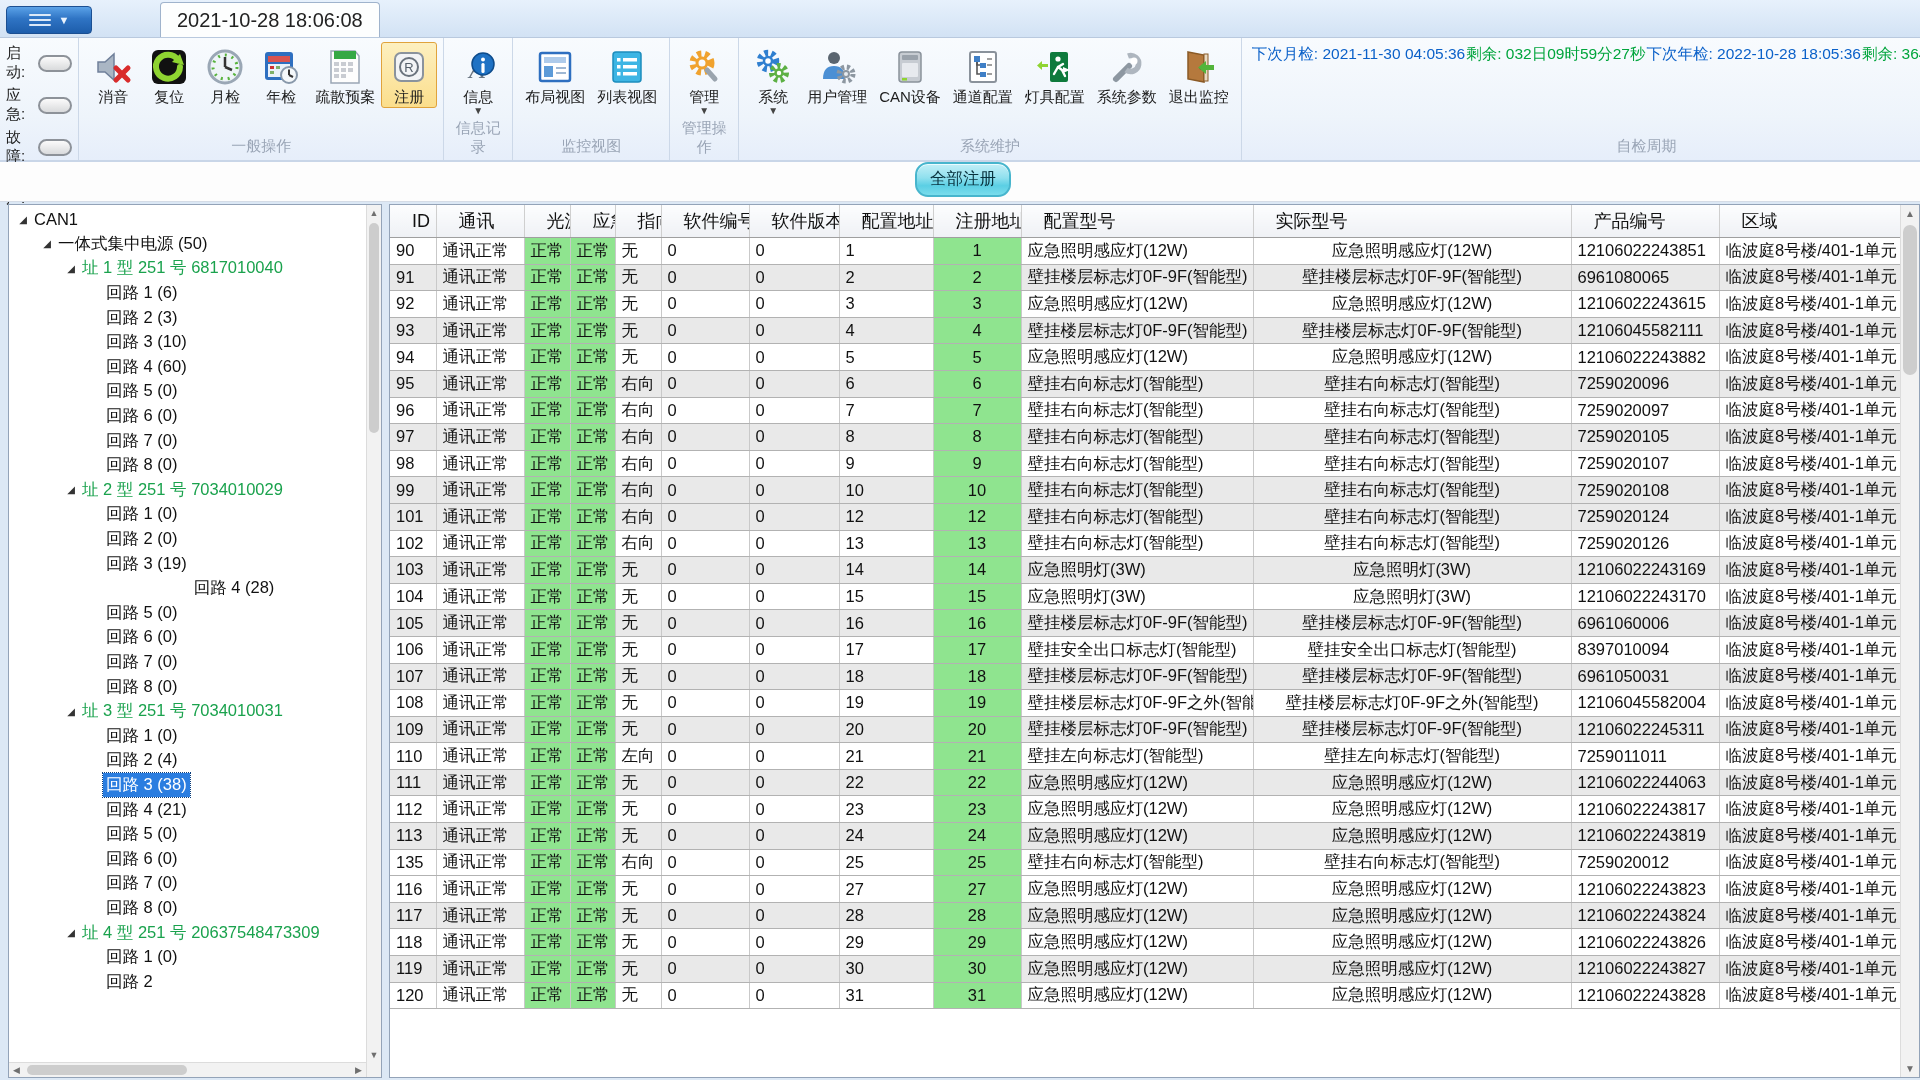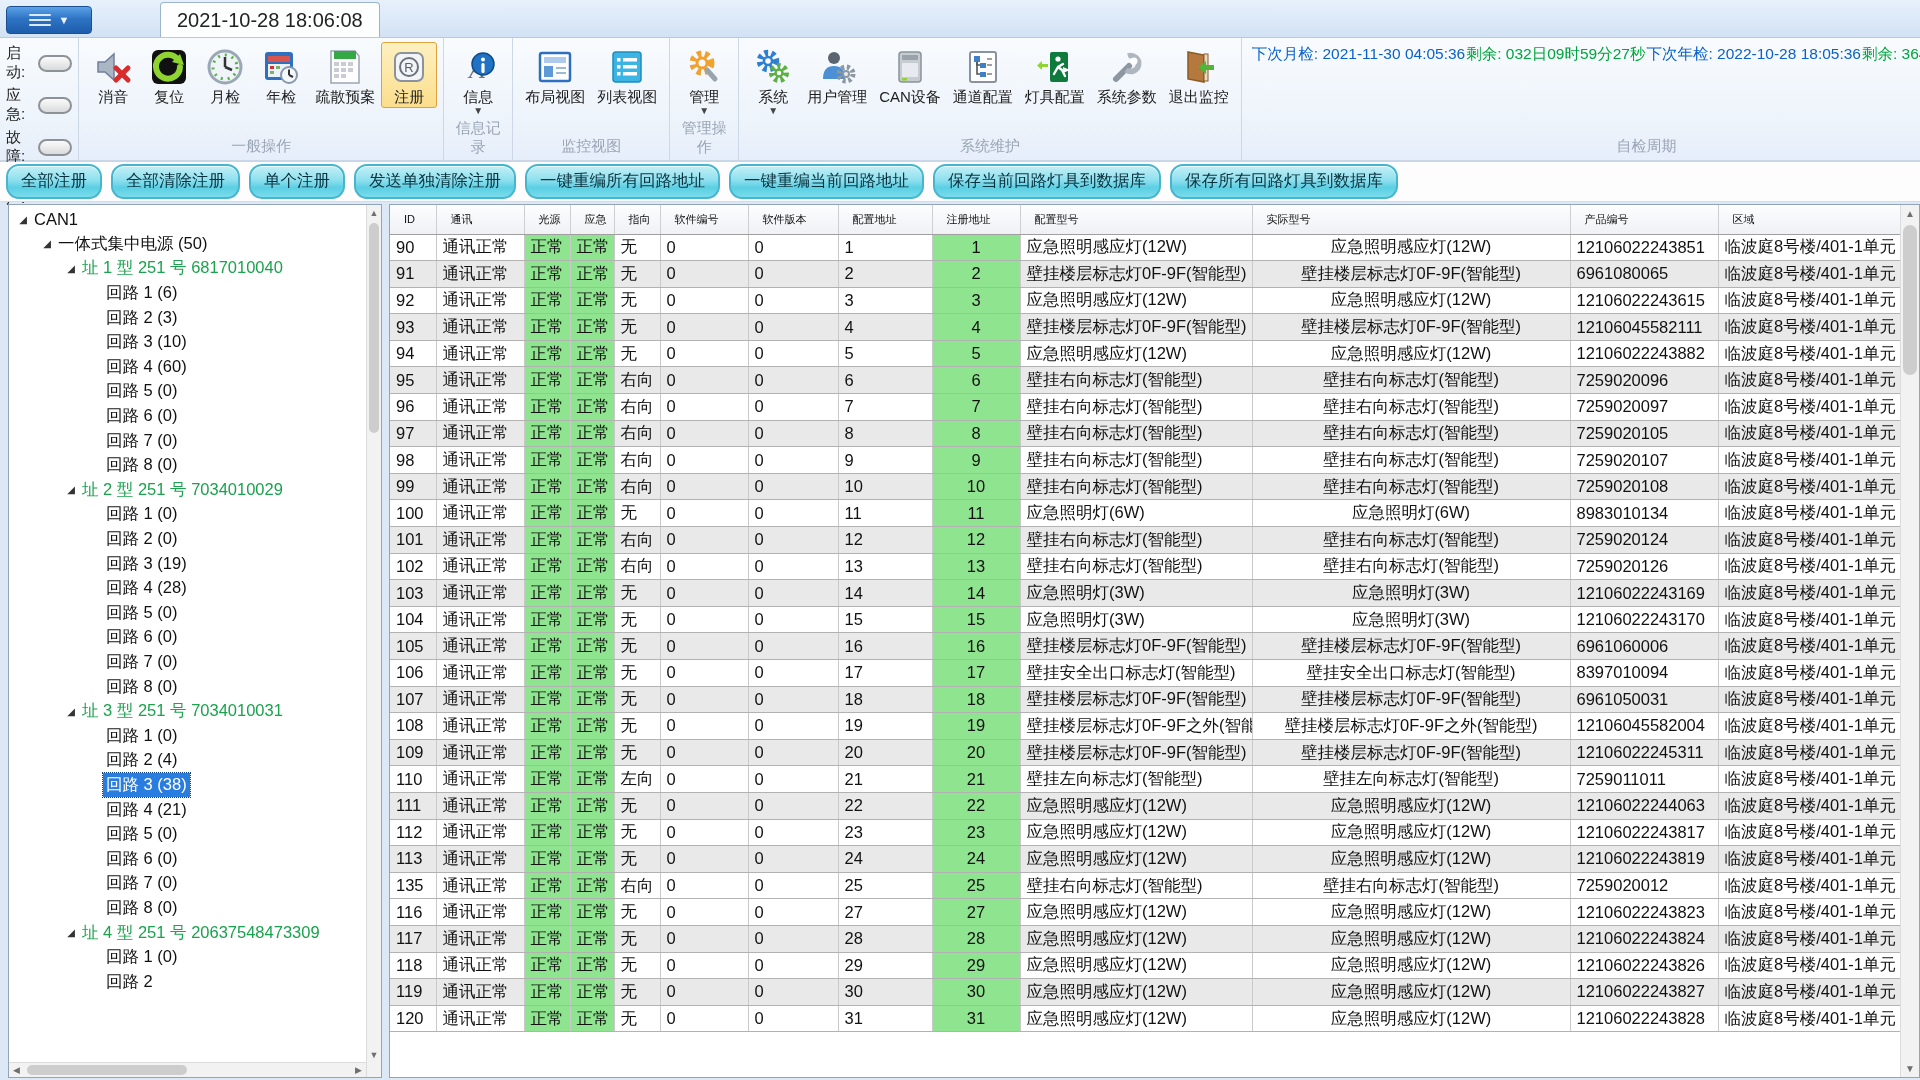--- a/index.html
+++ b/index.html
@@ -32,21 +32,21 @@
   .rbtn { min-width:56px; padding:3px 5px 1px; display:flex; flex-direction:column; align-items:center;
     border:1px solid transparent; border-radius:3px; cursor:default; }
   .rbtn .ric { width:40px; height:42px; display:flex; align-items:center; justify-content:center; }
   .rbtn .rlabel { font-size:15px; color:#1d1d1d; white-space:nowrap; line-height:18px; }
   .rbtn .dd { font-size:10px; color:#444; line-height:10px; }
   .rbtn.active { background:linear-gradient(#fdf0c0,#fbde8c); border-color:#e0a33c; }
   .selfcheck { display:flex; flex-direction:row; justify-content:flex-start; gap:1px; padding:2px 4px; }
   .selfcheck div { font-size:15.5px; line-height:20px; white-space:nowrap; }
 
   
-  .actionbar { height:40px; background:#fdfdfd; border-bottom:1px solid #d5dce6; display:flex; align-items:center; padding-left:6px; gap:9px; }
+  .actionbar { height:40px; background:#fdfdfd; border-bottom:1px solid #d5dce6; display:flex; align-items:center; padding-left:6px; gap:9px;flex-direction:column; }
   .action-btn { border:2px solid #47b5cd; border-radius:13px; padding:4px 13px 5px; font-size:16.5px; color:#09323e;
     background:linear-gradient(#c3eff7,#8fe0ee 45%,#5bcfe4 70%,#7adcEC);
     box-shadow:inset 0 1px 0 #eafcff; white-space:nowrap; cursor:default; }
 
   
   .main { flex:1; display:flex; gap:7px; padding:2px 0 2px 8px; min-height:0; }
   .tree-panel { width:374px; background:#fff; border:1px solid #93a3b8; position:relative; overflow:hidden; }
   .tree-scroll { position:absolute; inset:2px 16px 16px 2px; overflow:hidden; }
   .tree-item { display:flex; align-items:center; height:24.6px; font-size:16.5px; white-space:nowrap; cursor:default; }
   .tree-item .tri { width:16px; font-size:10px; color:#333; text-align:center; flex:none; }
@@ -59,21 +59,21 @@
   .vsb .sb-btn, .hsb .sb-btn { height:15px; display:flex; align-items:center; justify-content:center; font-size:9px; color:#6f6f6f; background:#f2f2f2; }
   .vsb .thumb { position:absolute; left:2px; right:2px; background:#cdcdcd; border-radius:6px; }
   .hsb { position:absolute; left:0; right:15px; bottom:0; height:15px; background:#f2f2f2; border-top:1px solid #dcdcdc; display:flex; justify-content:space-between; }
   .hsb .sb-btn { width:15px; height:100%; }
   .hsb .thumb { position:absolute; top:2px; bottom:2px; left:18px; width:160px; background:#cdcdcd; border-radius:6px; }
 
   .table-panel { flex:1; background:#fff; border:1px solid #93a3b8; position:relative; overflow:hidden; }
   .table-wrap { position:absolute; inset:0 19px 0 0; overflow:hidden; }
   table { border-collapse:collapse; table-layout:fixed; width:1505px; }
   th { background:linear-gradient(#fcfdfe,#eff1f5); border-right:1px solid #cfcfcf; border-bottom:1px solid #9f9f9f;
-    font-weight:normal; font-size:11px; text-align:left; padding:4px 14px; height:29px; white-space:nowrap; overflow:hidden; }
+    font-weight:normal; font-size:18px; text-align:left; padding:4px 22px; height:29px; white-space:nowrap; overflow:hidden; }
   td { border-right:1px solid #c9c9c9; border-bottom:1px solid #b2b2b2; font-size:16.5px; padding:0 6px; height:26.6px;
     white-space:nowrap; overflow:hidden; }
   tr.alt td { background:#e9e9e9; }
   td.green { background:#8fe48f !important; text-align:center; }
   td.center { text-align:center; }
   .tv { position:absolute; top:0; right:0; bottom:0; width:19px; background:#f2f2f2; border-left:1px solid #dcdcdc; }
   .tv .sb-btn { height:17px; display:flex; align-items:center; justify-content:center; font-size:10px; color:#6f6f6f; }
   .tv .thumb { position:absolute; left:2px; right:2px; top:20px; height:150px; background:#cdcdcd; border-radius:7px; }
   .tv .sb-btn.bottom { position:absolute; bottom:0; left:0; right:0; }
 </style>
@@ -443,21 +443,21 @@
             <span class="lbl">回路 1  (0)</span>
           </div>
           <div class="tree-item" style="padding-left: 76px;">
             <span class="tri"></span>
             <span class="lbl">回路 2  (0)</span>
           </div>
           <div class="tree-item" style="padding-left: 76px;">
             <span class="tri"></span>
             <span class="lbl">回路 3  (19)</span>
           </div>
-          <div class="tree-item" style="padding-left: 76px;">
+          <div class="tree-item" style="padding-left: 76px; justify-content: center;">
             <span class="tri"></span>
             <span class="lbl">回路 4  (28)</span>
           </div>
           <div class="tree-item" style="padding-left: 76px;">
             <span class="tri"></span>
             <span class="lbl">回路 5  (0)</span>
           </div>
           <div class="tree-item" style="padding-left: 76px;">
             <span class="tri"></span>
             <span class="lbl">回路 6  (0)</span>
@@ -695,35 +695,20 @@
                 <td>右向</td>
                 <td>0</td>
                 <td>0</td>
                 <td>10</td>
                 <td class="green">10</td>
                 <td>壁挂右向标志灯(智能型)</td>
                 <td class="center">壁挂右向标志灯(智能型)</td>
                 <td>7259020108</td>
                 <td>临波庭8号楼/401-1单元</td>
               </tr>
-              <tr>
-                <td>100</td>
-                <td>通讯正常</td>
-                <td class="green">正常</td>
-                <td class="green">正常</td>
-                <td>无</td>
-                <td>0</td>
-                <td>0</td>
-                <td>11</td>
-                <td class="green">11</td>
-                <td>应急照明灯(6W)</td>
-                <td class="center">应急照明灯(6W)</td>
-                <td>8983010134</td>
-                <td>临波庭8号楼/401-1单元</td>
-              </tr>
               <tr class="alt">
                 <td>101</td>
                 <td>通讯正常</td>
                 <td class="green">正常</td>
                 <td class="green">正常</td>
                 <td>右向</td>
                 <td>0</td>
                 <td>0</td>
                 <td>12</td>
                 <td class="green">12</td>

